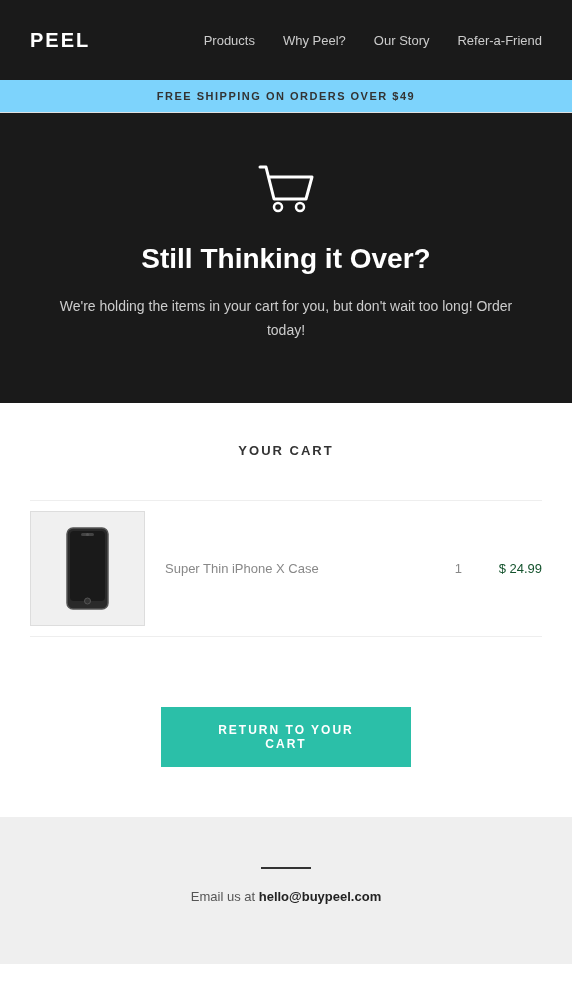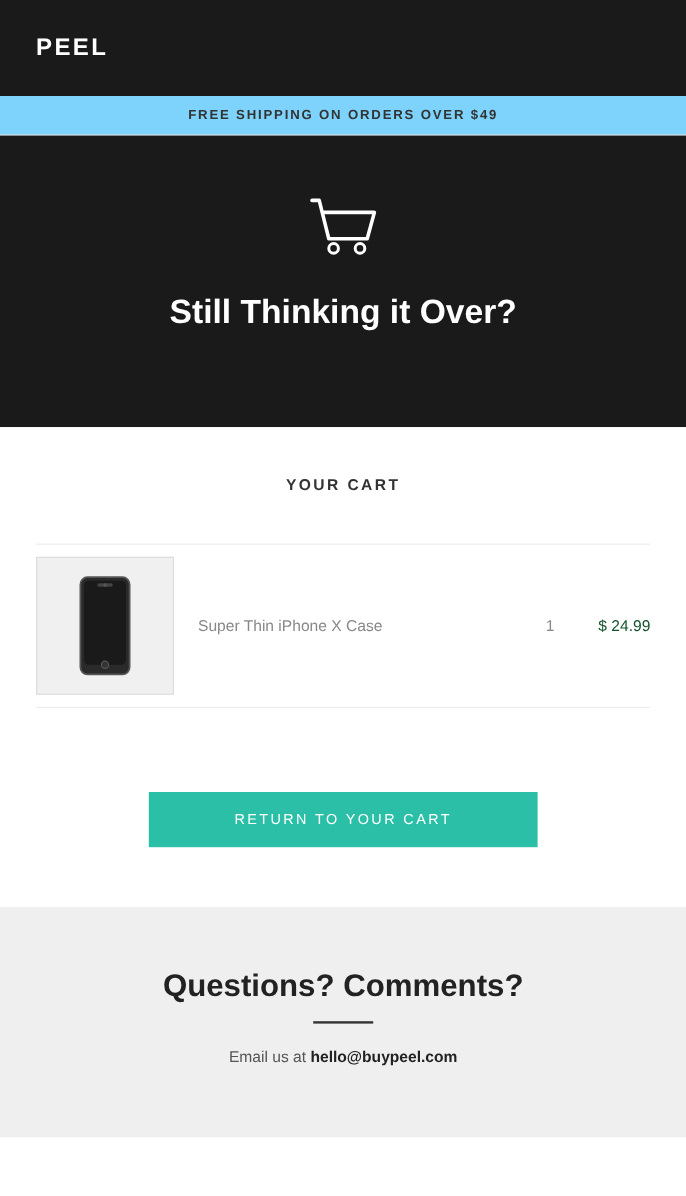--- a/index.html
+++ b/index.html
@@ -127,24 +127,24 @@
       padding: 40px 30px 50px;
       text-align: center;
       background: #fff;
     }
     .cta-button {
       background: #2bbfa8;
       color: #fff;
       border: none;
       padding: 16px 40px;
       font-size: 12px;
-      font-weight: normal;
+      font-weight: bold;
       letter-spacing: 2px;
       cursor: pointer;
-      width: 324px;
+      width: 250px;
     }
 
     
     .footer {
       background: #efefef;
       text-align: center;
       padding: 50px 30px 60px;
     }
     .footer h2 {
       font-size: 26px;
@@ -166,37 +166,44 @@
       font-weight: bold;
       color: #222;
       text-decoration: none;
     }
   </style>
 </head>
 <body>
 
 <header class="header">
   <div class="logo">PEEL</div>
+  <nav class="nav">
+    <a href="#">Products</a>
+    <a href="#">Why Peel?</a>
+    <a href="#">Our Story</a>
+    <a href="#">Refer-a-Friend</a>
+  </nav>
 </header>
 
 <div class="banner">
   <span>FREE SHIPPING ON ORDERS OVER $49</span>
 </div>
 
 <section class="hero">
   <div class="cart-icon">
     <svg viewBox="0 0 60 54" fill="none" xmlns="http://www.w3.org/2000/svg">
 
       <path d="M4 4 L10 4 L18 36 L50 36 L56 14 L14 14" stroke="white" stroke-width="3" stroke-linecap="round" stroke-linejoin="round" fill="none"></path>
 
       <circle cx="22" cy="44" r="4" stroke="white" stroke-width="2.5" fill="none"></circle>
       <circle cx="44" cy="44" r="4" stroke="white" stroke-width="2.5" fill="none"></circle>
     </svg>
   </div>
   <h1>Still Thinking it Over?</h1>
+  <p>We're holding the items in your cart for you, but don't wait too long! Order today!</p>
 </section>
 
 <section class="cart-section">
   <div class="cart-title">YOUR CART</div>
   <div class="cart-item">
     <div class="product-image">
 
       <svg viewBox="0 0 45 85" fill="none" xmlns="http://www.w3.org/2000/svg">
         <rect x="2" y="2" width="41" height="81" rx="6" fill="#2a2a2a" stroke="#555" stroke-width="1.5"></rect>
         <rect x="5" y="5" width="35" height="70" rx="4" fill="#1a1a1a"></rect>
@@ -209,18 +216,17 @@
     <div class="product-qty">1</div>
     <div class="product-price">$ 24.99</div>
   </div>
 </section>
 
 <div class="cta-section">
   <button class="cta-button">RETURN TO YOUR CART</button>
 </div>
 
 <footer class="footer">
-  <h2>Questions? Comments?</h2>
   <div class="footer-divider"></div>
   <p>
     <span>Email us at </span><a href="#">hello@buypeel.com</a>
   </p>
 </footer>
 
 </body></html>

